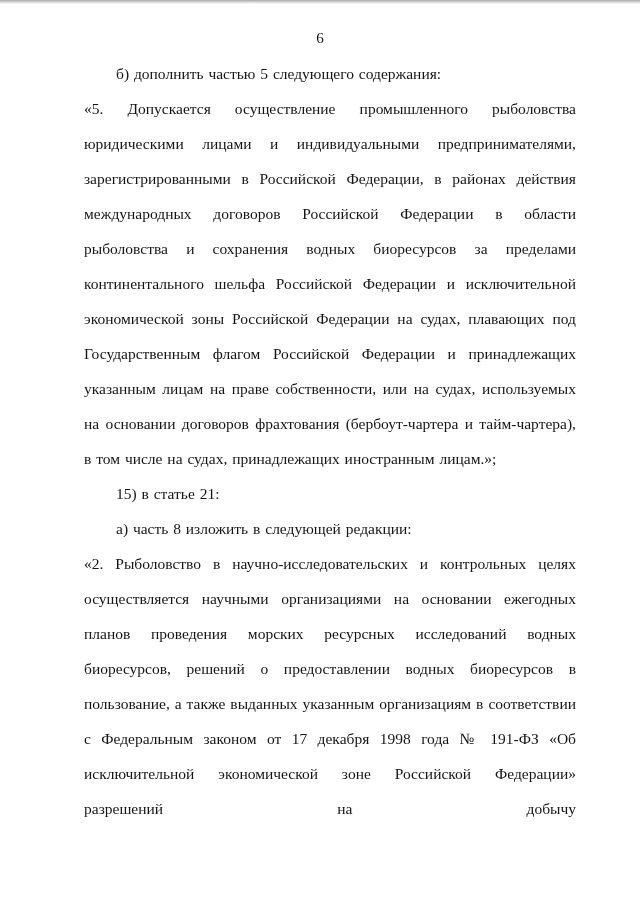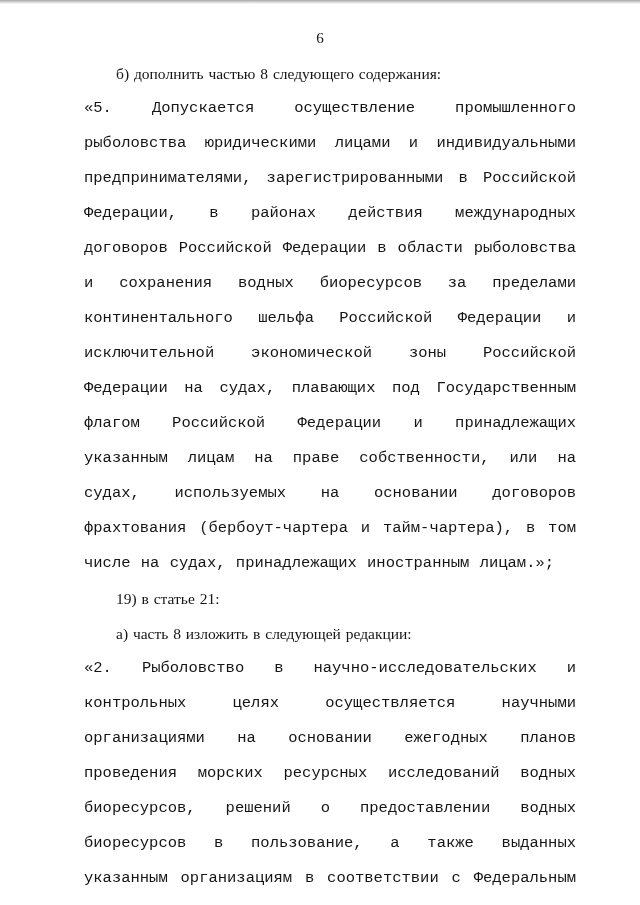--- a/index.html
+++ b/index.html
@@ -40,38 +40,37 @@
     font-size: 15.5px;
     line-height: 35px;
     text-align: justify;
     word-spacing: 1px;
   }
   .content p.indent {
     text-indent: 32px;
   }
   .content p.flush {
     text-indent: 0;
-    font-family: Liberation Mono, monospace;
   }
   .content p.justify-last {
     text-align-last: justify;
   }
 </style>
 </head>
 <body>
 
 <div class="page">
   <div class="page-top-edge"></div>
 
   <div class="page-number">6</div>
 
   <div class="content">
-    <p class="indent">б) дополнить частью 8 следующего содержания:</p>
+    <p class="indent">б) дополнить частью 5 следующего содержания:</p>
 
     <p class="flush">«5. Допускается осуществление промышленного рыболовства юридическими лицами и индивидуальными предпринимателями, зарегистрированными в Российской Федерации, в районах действия международных договоров Российской Федерации в области рыболовства и сохранения водных биоресурсов за пределами континентального шельфа Российской Федерации и исключительной экономической зоны Российской Федерации на судах, плавающих под Государственным флагом Российской Федерации и принадлежащих указанным лицам на праве собственности, или на судах, используемых на основании договоров фрахтования (бербоут-чартера и тайм-чартера), в том числе на судах, принадлежащих иностранным лицам.»;</p>
 
-    <p class="indent">19) в статье 21:</p>
+    <p class="indent">15) в статье 21:</p>
 
     <p class="indent">а) часть 8 изложить в следующей редакции:</p>
 
     <p class="flush justify-last">«2. Рыболовство в научно-исследовательских и контрольных целях осуществляется научными организациями на основании ежегодных планов проведения морских ресурсных исследований водных биоресурсов, решений о предоставлении водных биоресурсов в пользование, а также выданных указанным организациям в соответствии с Федеральным законом от 17 декабря 1998 года № 191-ФЗ «Об исключительной экономической зоне Российской Федерации» разрешений на добычу</p>
   </div>
 </div>
 
 </body></html>

